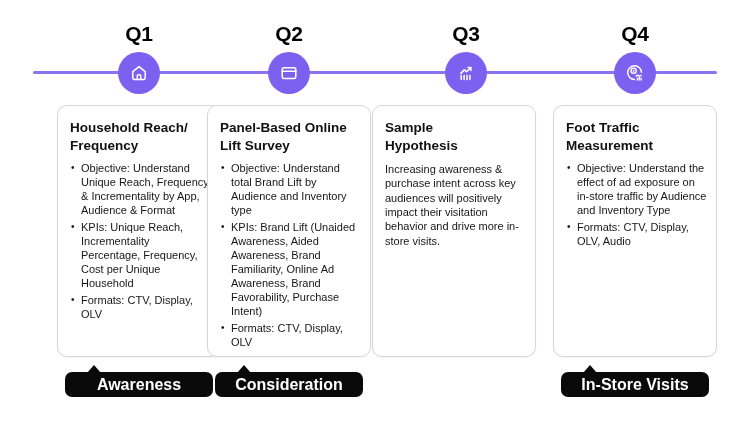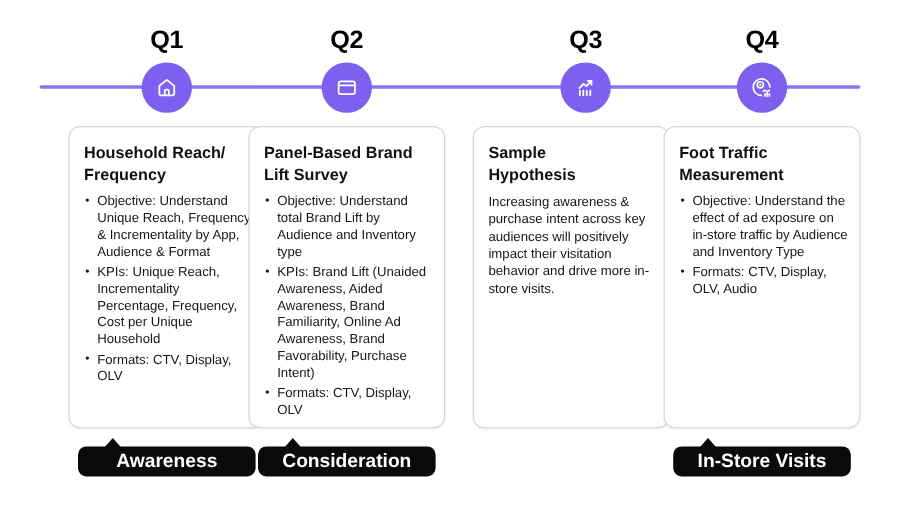--- a/index.html
+++ b/index.html
@@ -5,21 +5,21 @@
   html,body{margin:0;padding:0;background:#ffffff;}
   .stage{
     position:relative;width:750px;height:422px;background:#ffffff;overflow:hidden;
     font-family:"Liberation Sans","DejaVu Sans",sans-serif;color:#161616;
   }
   .timeline-line{
     position:absolute;top:71px;left:33px;width:684px;height:3px;
     background:#8B74F1;border-radius:2px;z-index:1;
   }
   .col{position:absolute;top:0;width:164px;height:422px;}
-  .col-0{left:33px;margin-left:24px;} .col-1{left:207px;} .col-2{left:394px;padding-left:24px;} .col-3{left:553px;border-radius:27px;}
+  .col-0{left:33px;margin-left:24px;} .col-1{left:207px;} .col-2{left:372px;padding-left:24px;} .col-3{left:553px;border-radius:27px;}
   .q-label{
     position:absolute;top:22px;left:0;width:100%;text-align:center;
     font-size:21px;font-weight:700;letter-spacing:-0.3px;color:#000;
   }
   .icon-circle{
     position:absolute;top:52px;left:calc(50% - 21px);width:42px;height:42px;
     border-radius:50%;background:#7C61F0;display:flex;align-items:center;justify-content:center;
     z-index:2;
   }
   .icon-circle svg{display:block;}
@@ -87,21 +87,21 @@
     <div class="q-label">Q2</div>
     <div class="icon-circle">
       <span>
         <svg width="22" height="22" viewBox="0 0 22 22" fill="none" stroke="#ffffff" stroke-width="1.5" stroke-linecap="round" stroke-linejoin="round">
           <rect x="4.2" y="5.8" width="13.6" height="10.6" rx="1.8"></rect>
           <line x1="4.2" y1="9.2" x2="17.8" y2="9.2"></line>
         </svg>
       </span>
     </div>
     <div class="card">
-      <h3 class="card-title">Panel-Based Brand
+      <h3 class="card-title">Panel-Based Online
 Lift Survey</h3>
       <div class="card-body">
         <ul class="bullets">
           <li><span class="b-label">Objective:</span><span> Understand total Brand Lift by Audience and Inventory type</span></li>
           <li><span class="b-label">KPIs:</span><span> Brand Lift (Unaided Awareness, Aided Awareness, Brand Familiarity, Online Ad Awareness, Brand Favorability, Purchase Intent)</span></li>
           <li><span class="b-label">Formats:</span><span> CTV, Display, OLV</span></li>
         </ul>
       </div>
     </div>
     <div class="pill">Consideration</div>

